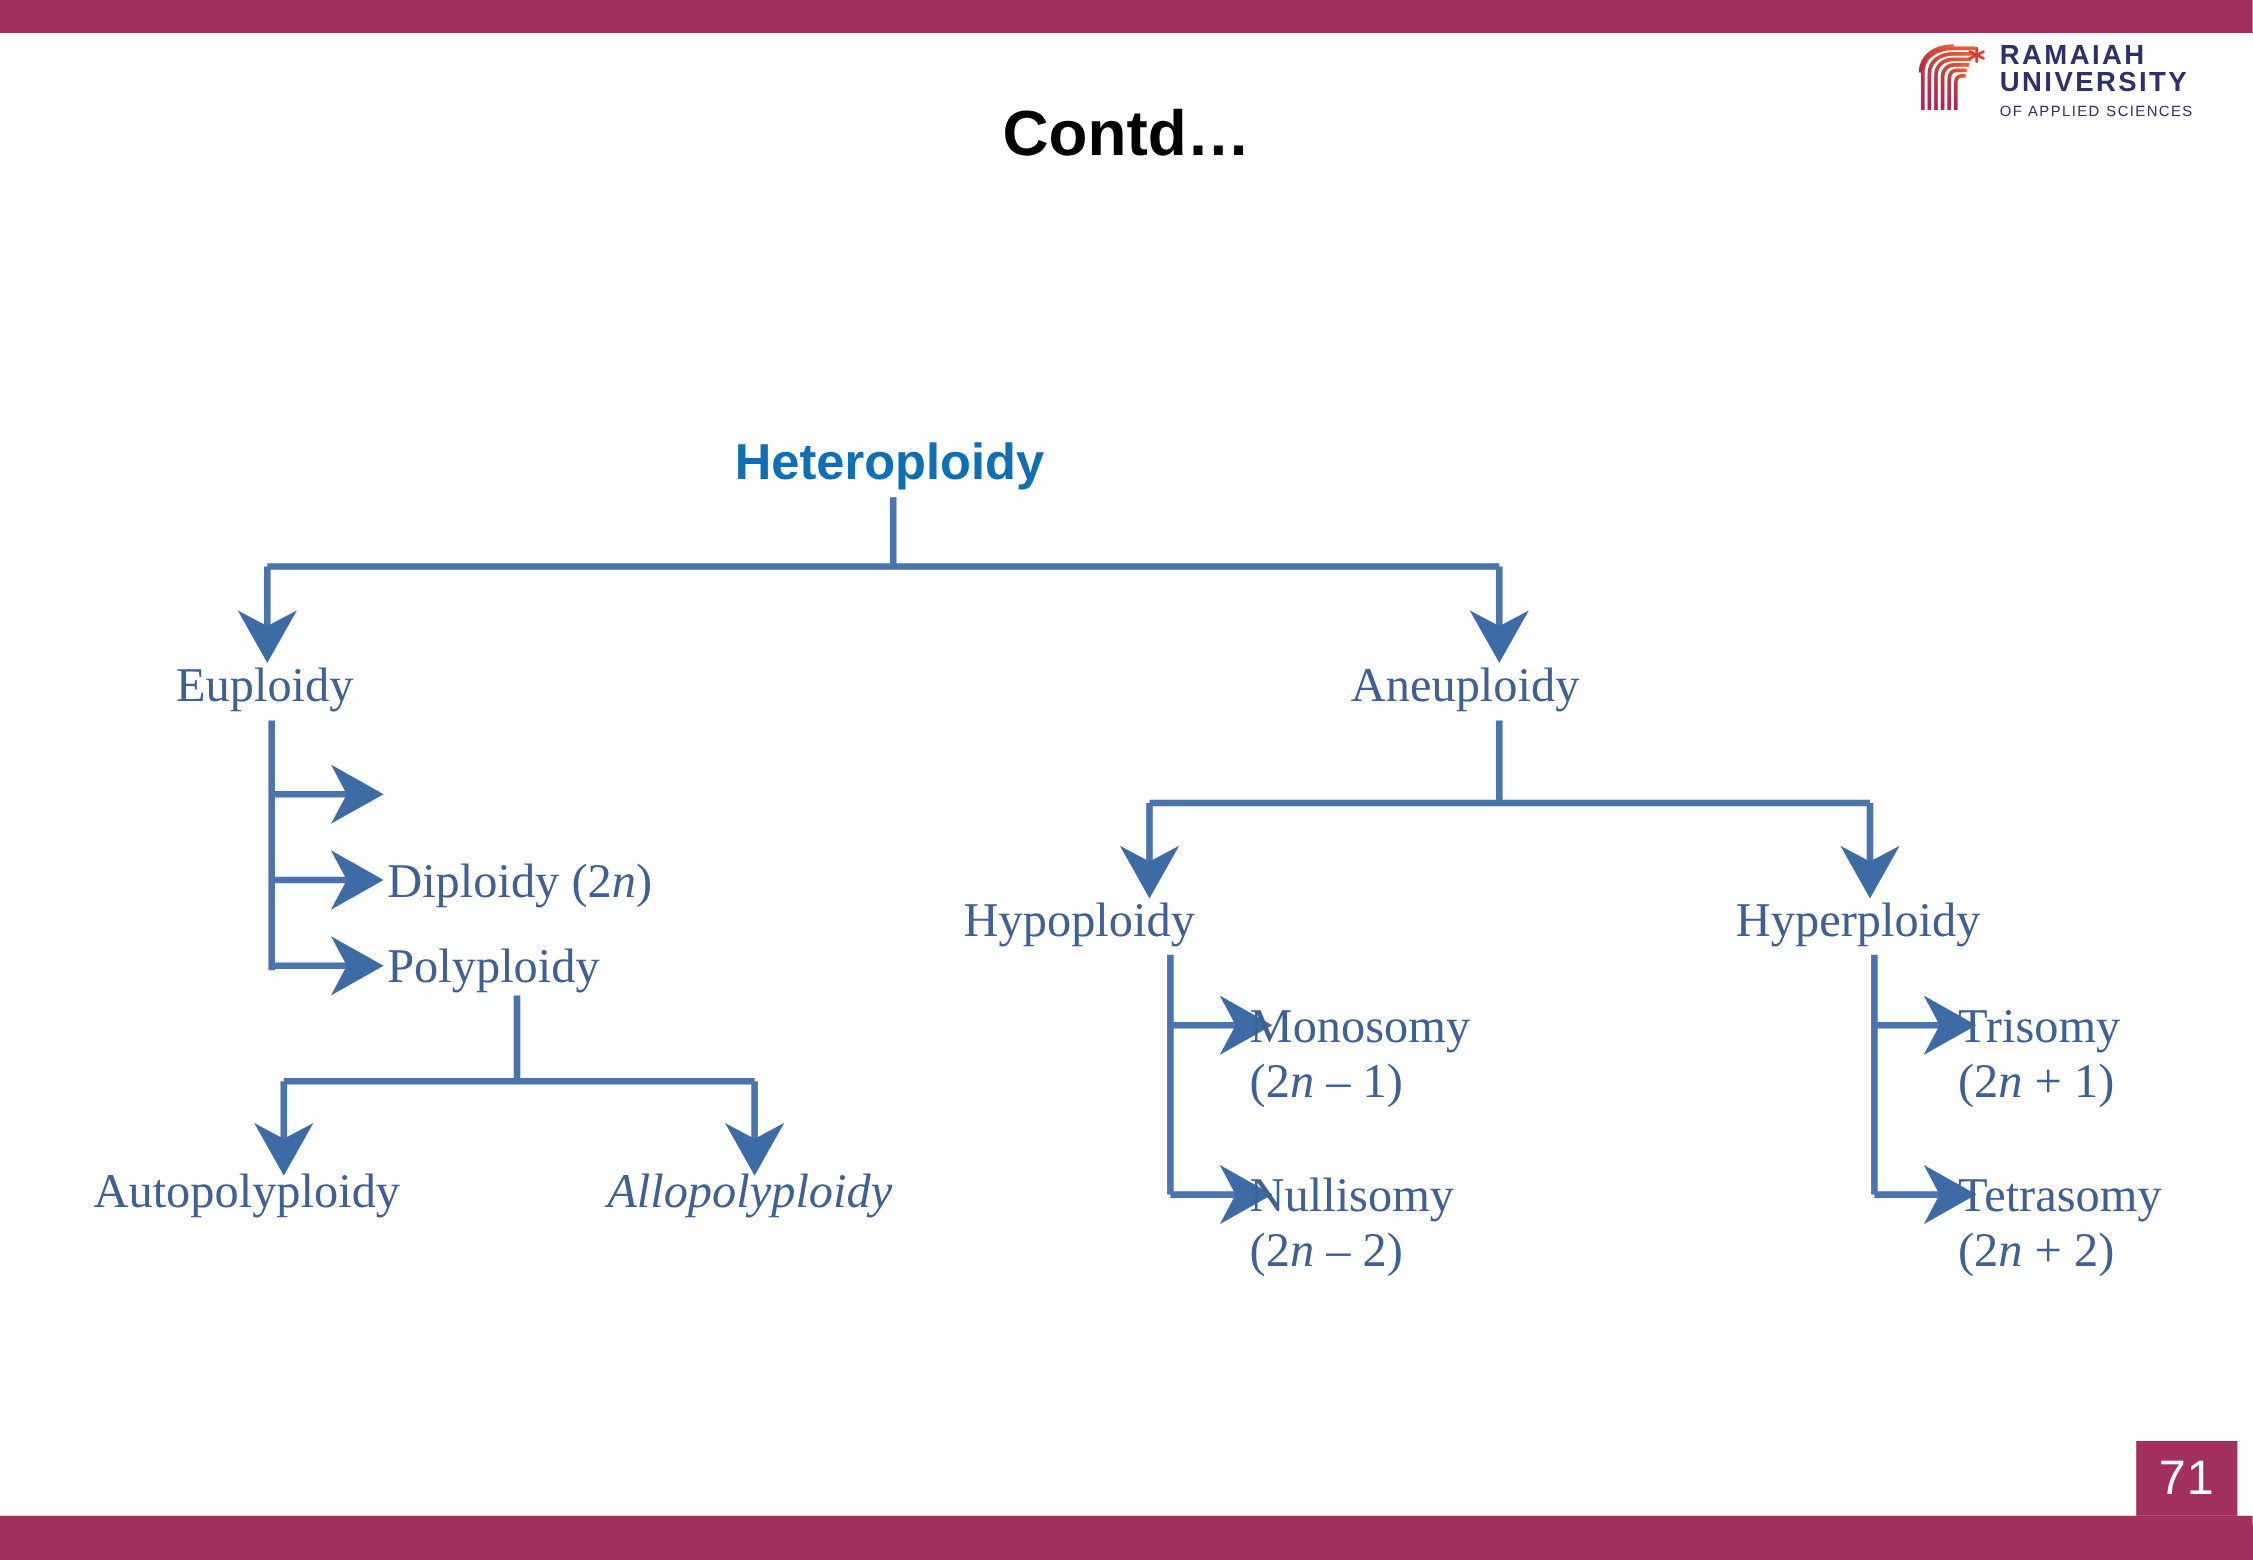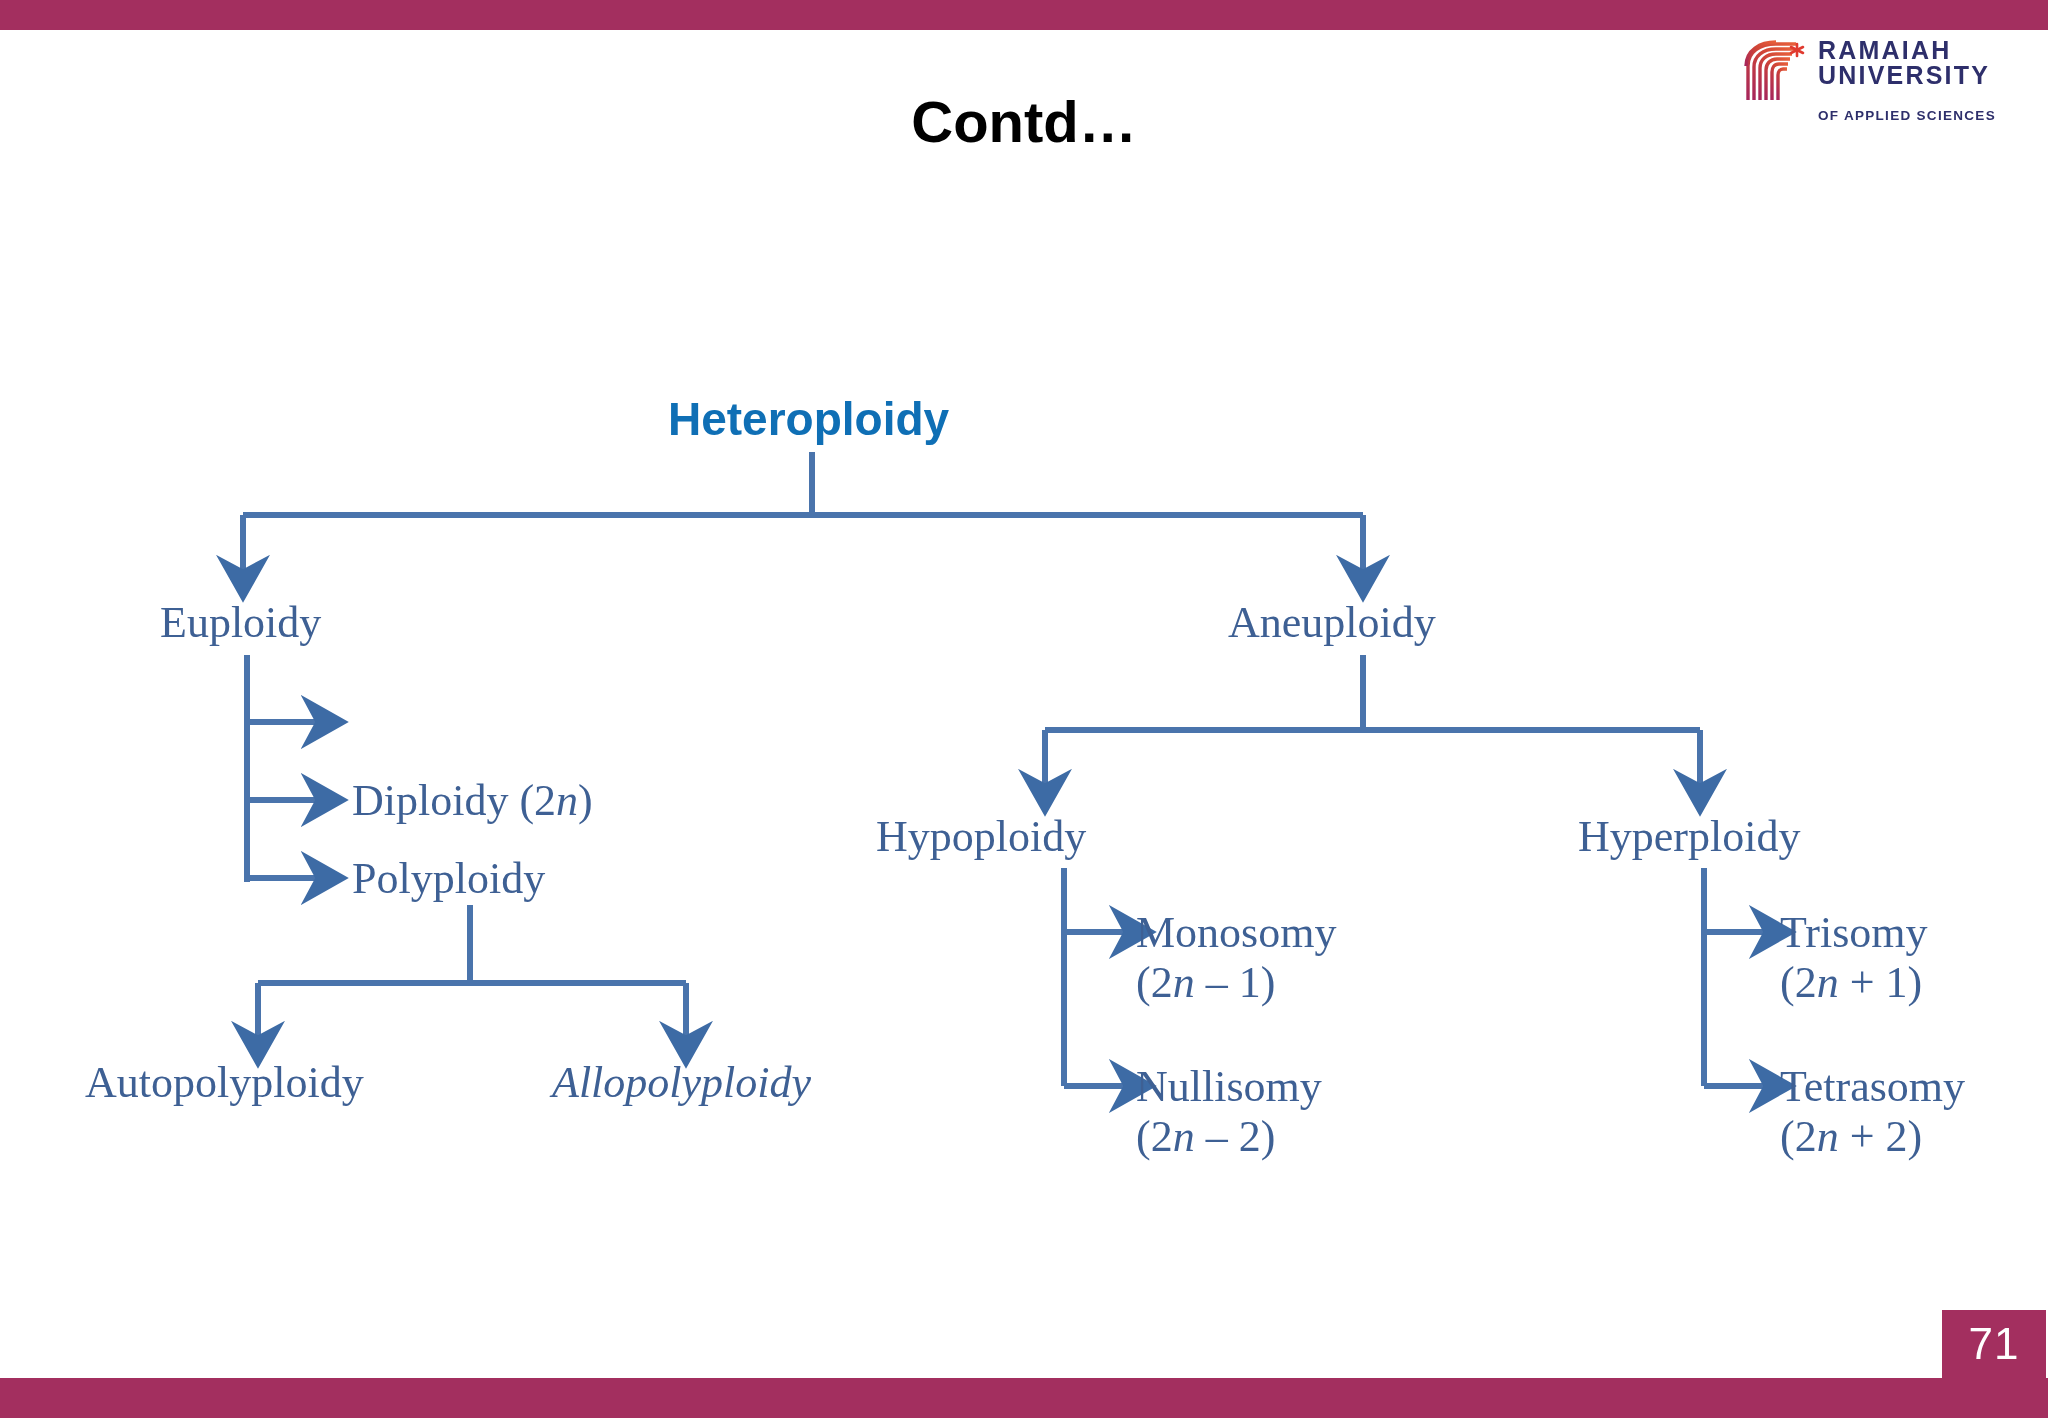--- a/index.html
+++ b/index.html
@@ -2,32 +2,32 @@
 <html><head>
 <meta charset="utf-8">
 <style>
   html,body{margin:0;padding:0;background:#ffffff;}
   body{width:2048px;height:1418px;position:relative;overflow:hidden;
        font-family:"Liberation Sans",sans-serif;}
 
   .bar-top{position:absolute;left:0;top:0;width:2048px;height:30px;background:#A32F5F;}
   .bar-bottom{position:absolute;left:0;top:1378px;width:2048px;height:40px;background:#A32F5F;}
 
-  .page-badge{position:absolute;left:1942px;top:1310px;width:104px;height:68px;
+  .page-badge{position:absolute;left:1942px;top:1310px;width:92px;height:68px;
     background:#A32F5F;color:#ffffff;font-size:44px;display:flex;
     align-items:center;justify-content:center;letter-spacing:1px;}
 
   
   .logo{position:absolute;left:1736px;top:36px;width:296px;height:72px;}
   .logo-mark{position:absolute;left:0;top:0;width:74px;height:72px;}
   .logo-text{position:absolute;left:82px;top:2px;}
   .logo-l1,.logo-l2{font-size:25px;font-weight:bold;color:#2E2F6B;
      letter-spacing:2.2px;line-height:25px;}
-  .logo-l3{font-size:13.5px;font-weight:bold;color:#2E2F6B;
-     letter-spacing:1.3px;line-height:18px;margin-top:19px;}
+  .logo-l3{font-size:13.5px;font-weight:normal;color:#2E2F6B;
+     letter-spacing:1.3px;line-height:18px;margin-top:4px;}
 
   .slide-title{position:absolute;left:0;top:88px;width:2048px;text-align:center;
     font-size:58px;font-weight:bold;color:#000000;}
 
   
   .diagram{position:absolute;left:0;top:0;width:2048px;height:1228px;}
 
   .node{position:absolute;color:#3E6094;font-family:"Liberation Serif",serif;
         font-size:44px;line-height:50px;white-space:nowrap;}
   .node i{font-style:italic;}

